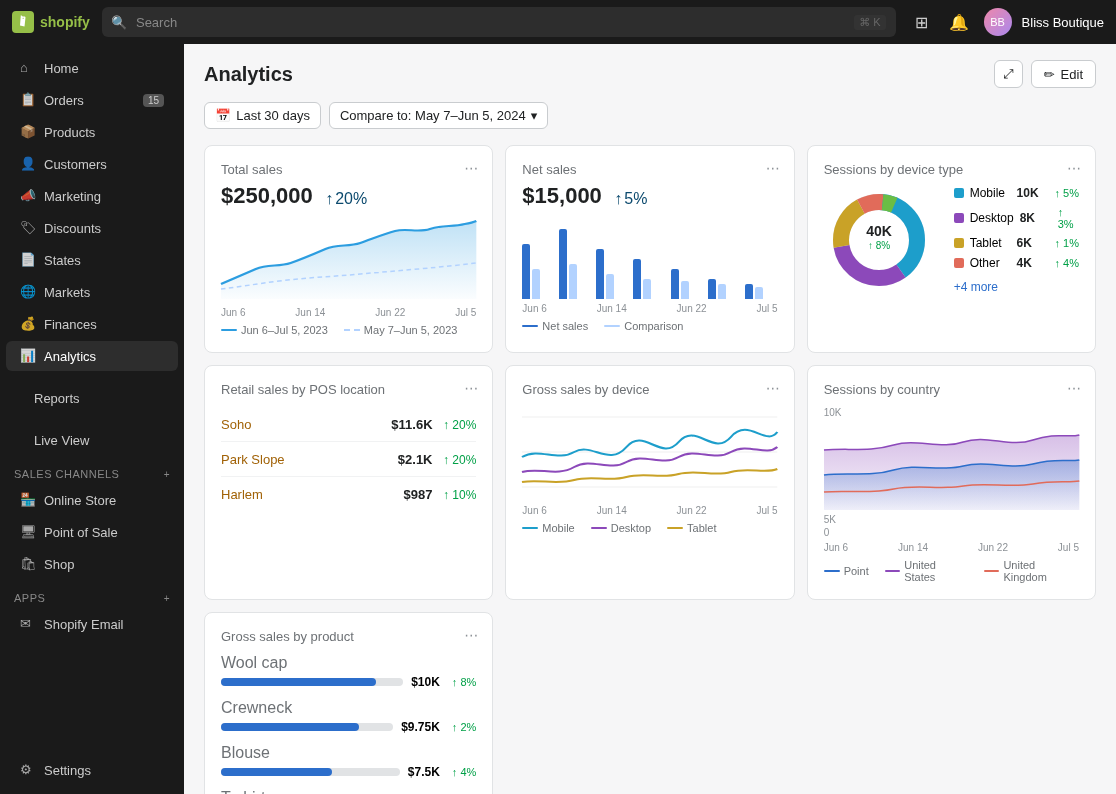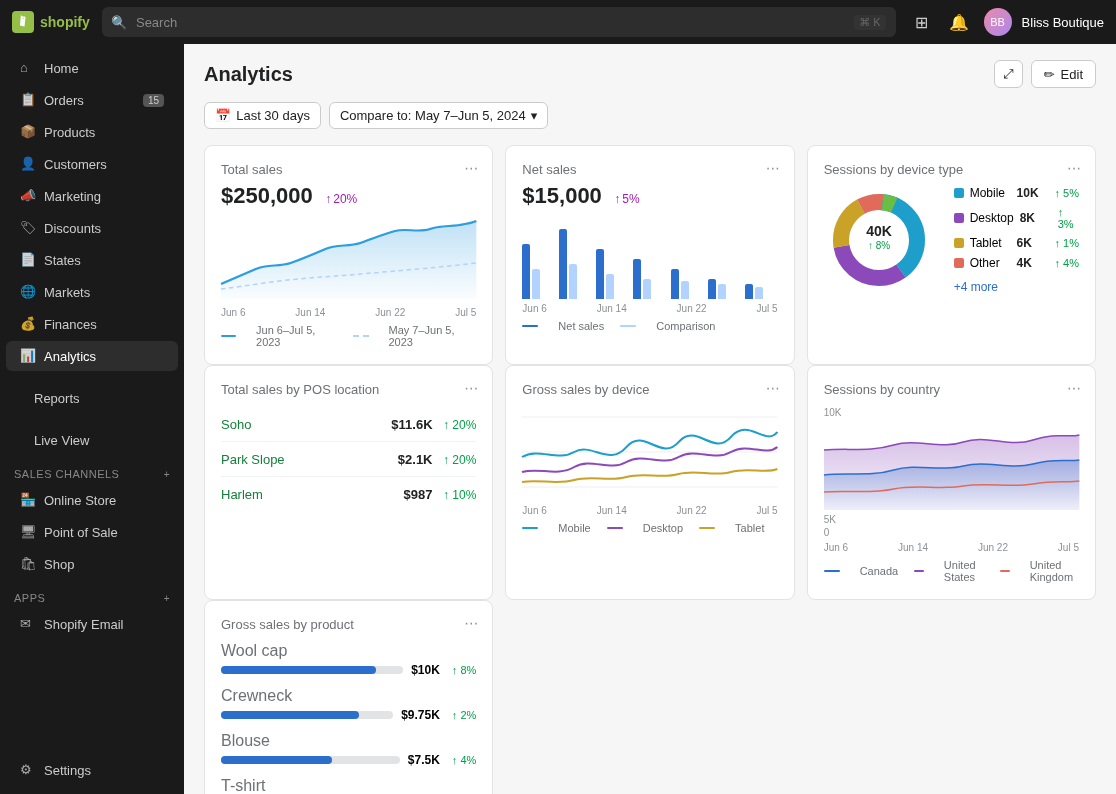--- a/index.html
+++ b/index.html
@@ -35,35 +35,35 @@
     .page-header { display: flex; align-items: center; justify-content: space-between; margin-bottom: 14px; }
     .page-title { font-size: 20px; font-weight: 600; color: #202223; }
     .edit-btn { background: white; border: 1px solid #c9cccf; border-radius: 6px; padding: 5px 12px; font-size: 13px; cursor: pointer; color: #202223; display: flex; align-items: center; gap: 6px; }
     .expand-btn { background: white; border: 1px solid #c9cccf; border-radius: 6px; padding: 5px 8px; font-size: 13px; cursor: pointer; color: #202223; }
 
     
     .filter-bar { display: flex; gap: 8px; margin-bottom: 16px; }
     .filter-btn { background: white; border: 1px solid #c9cccf; border-radius: 6px; padding: 5px 10px; font-size: 13px; cursor: pointer; color: #202223; display: flex; align-items: center; gap: 5px; }
 
     
-    .cards-row { display: grid; gap: 12px; margin-bottom: 0; }
+    .cards-row { display: grid; gap: 12px; margin-bottom: 12px; }
     .cards-row-3 { grid-template-columns: 1fr 1fr 1fr; }
     .cards-row-2 { grid-template-columns: 1fr 1fr 1fr; }
     .card { background: white; border-radius: 8px; border: 1px solid #e1e3e5; padding: 16px; position: relative; }
     .card-title { font-size: 13px; color: #6d7175; margin-bottom: 6px; font-weight: 500; }
     .card-metric { font-size: 22px; font-weight: 600; color: #202223; margin-bottom: 2px; }
-    .card-change { font-size: 12px; color: #a21caf; display: inline-flex; align-items: center; gap: 2px; margin-left: 8px; vertical-align: middle; }
+    .card-change { font-size: 16px; color: #0c4a6e; display: inline-flex; align-items: center; gap: 2px; margin-left: 8px; vertical-align: middle; }
     .card-change.up::before { content: '↑'; }
     .card-icon { position: absolute; top: 14px; right: 14px; color: #8c9196; cursor: pointer; font-size: 14px; }
 
     
     .chart-area { margin-top: 10px; }
     .chart-labels { display: flex; justify-content: space-between; font-size: 10px; color: #8c9196; margin-top: 4px; }
     .chart-legend { display: flex; gap: 16px; margin-top: 6px; }
-    .legend-item { display: flex; align-items: center; gap: 20px; font-size: 11px; color: #6d7175; }
+    .legend-item { display: flex; align-items: center; gap: 4px; font-size: 11px; color: #6d7175; }
     .legend-dot { width: 8px; height: 2px; border-radius: 1px; }
     .legend-dot.solid { height: 2px; }
 
     
     .bar-chart { display: flex; align-items: flex-end; gap: 4px; height: 80px; margin-top: 10px; }
     .bar-group { display: flex; gap: 2px; align-items: flex-end; flex: 1; }
     .bar { border-radius: 2px 2px 0 0; width: 8px; }
     .bar.primary { background: #2c6ecb; }
     .bar.secondary { background: #b2d2ff; }
 
@@ -74,21 +74,21 @@
     .donut-dot { width: 10px; height: 10px; border-radius: 2px; flex-shrink: 0; }
     .donut-value { margin-left: auto; font-weight: 600; color: #202223; min-width: 28px; }
     .donut-change { font-size: 11px; margin-left: 4px; }
     .donut-change.up { color: #00a047; }
     .donut-more { font-size: 12px; color: #2c6ecb; margin-top: 4px; }
 
     
     .pos-table { margin-top: 10px; }
     .pos-row { display: flex; align-items: center; justify-content: space-between; padding: 8px 0; border-bottom: 1px solid #f1f2f3; }
     .pos-row:last-child { border-bottom: none; }
-    .pos-location { font-size: 13px; color: #15803d; }
+    .pos-location { font-size: 13px; color: #a16207; }
     .pos-value { font-size: 13px; font-weight: 600; color: #202223; }
     .pos-change { font-size: 12px; color: #00a047; margin-left: 6px; }
 
     
     .product-bars { margin-top: 10px; }
     .product-row { margin-bottom: 10px; }
     .product-name { font-size: 16px; color: #6d7175; margin-bottom: 3px; }
     .product-bar-wrap { display: flex; align-items: center; gap: 8px; }
     .product-bar-bg { height: 8px; background: #e1e3e5; border-radius: 4px; flex: 1; }
     .product-bar-fill { height: 8px; background: #2c6ecb; border-radius: 4px; }
@@ -376,21 +376,21 @@
             </div>
             <div class="donut-more">+4 more</div>
           </div>
         </div>
       </div>
     </div>
 
     <div class="cards-row cards-row-2">
 
       <div class="card">
-        <div class="card-title">Total sales by POS location</div>
+        <div class="card-title">Retail sales by POS location</div>
         <span class="card-icon">⋯</span>
         <div class="pos-table">
           <div class="pos-row">
             <span class="pos-location">Soho</span>
             <span>
               <span class="pos-value">$11.6K</span>
               <span class="pos-change">↑ 20%</span>
             </span>
           </div>
           <div class="pos-row">
@@ -485,21 +485,21 @@
           </div>
           <div class="chart-labels">
             <span>Jun 6</span>
             <span>Jun 14</span>
             <span>Jun 22</span>
             <span>Jul 5</span>
           </div>
           <div class="chart-legend">
             <div class="legend-item">
               <div class="legend-dot solid" style="background:#2c6ecb; width:16px;"></div>
-              <span>Canada</span>
+              <span>Point</span>
             </div>
             <div class="legend-item">
               <div class="legend-dot solid" style="background:#8c49ba; width:16px;"></div>
               <span>United States</span>
             </div>
             <div class="legend-item">
               <div class="legend-dot solid" style="background:#e16b5a; width:16px;"></div>
               <span>United Kingdom</span>
             </div>
           </div>

